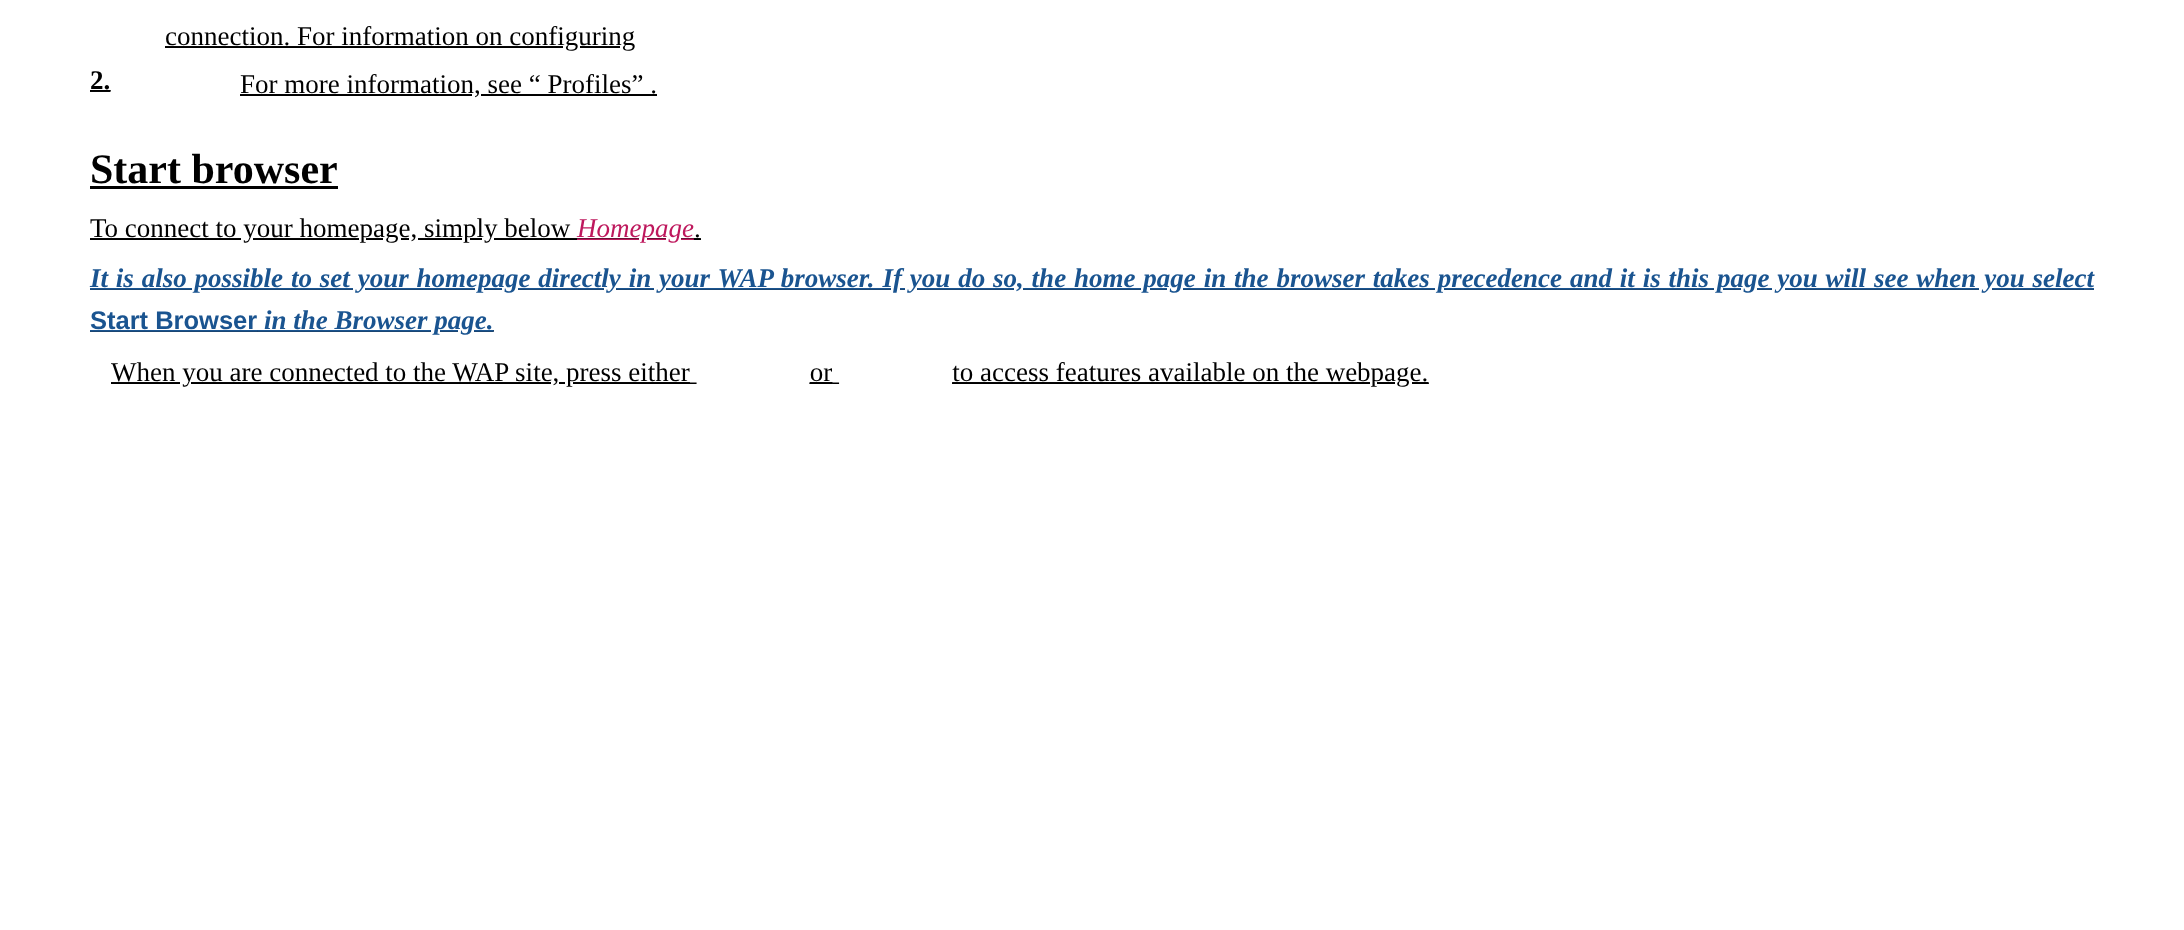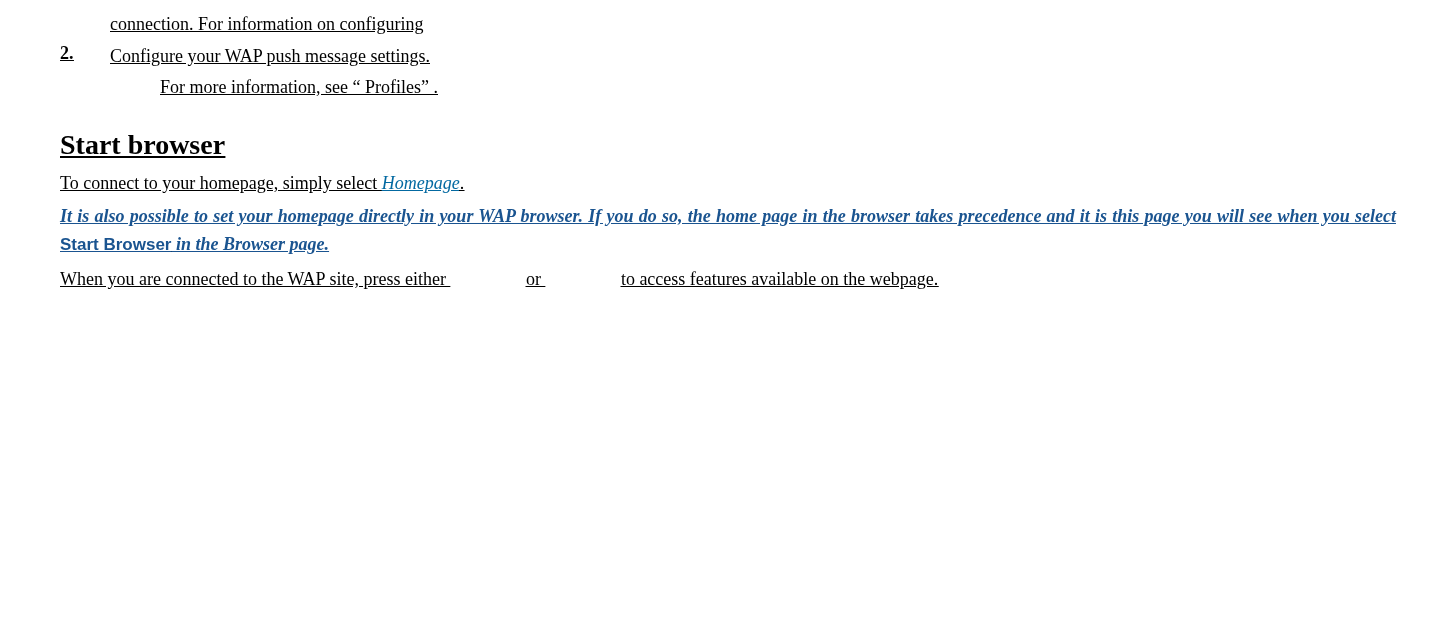--- a/index.html
+++ b/index.html
@@ -56,21 +56,21 @@
     }
 
     .body-text {
       font-size: 18px;
       line-height: 1.6;
       text-align: justify;
       margin-bottom: 4px;
     }
 
     .homepage-link {
-      color: #0369a1;
+      color: #be185d;
       font-style: italic;
       font-size: 18px;
     }
 
     .italic-bold-blue {
       color: #1a5490;
       font-style: italic;
       font-weight: bold;
       font-size: 18px;
       line-height: 1.6;
@@ -82,50 +82,50 @@
       font-style: normal;
       font-family: Arial, sans-serif;
       font-size: 17px;
     }
 
     .last-para {
       font-size: 18px;
       line-height: 1.6;
       text-align: justify;
       margin-top: 6px;
+      margin-left: 14px;
     }
 
     .gap-block {
       display: inline-block;
       width: 80px;
     }
   </style>
 </head>
 <body>
 
 <div class="intro-section">
   <div class="indented">
     <p class="body-text">connection.  For  information  on  configuring</p>
   </div>
 
   <div class="numbered-item">
     <span class="number">2.</span>
     <div class="item-content">
-      <p class="body-text">Configure your WAP push message settings.</p>
       <p class="body-text indented">For more information, see “ Profiles” .</p>
     </div>
   </div>
 </div>
 
 <div class="main-section">
   <h2 class="section-title">Start browser</h2>
 
 
   <p class="body-text">
-    <span>To connect to your homepage, simply select </span><span class="homepage-link">Homepage</span><span>.</span>
+    <span>To connect to your homepage, simply below </span><span class="homepage-link">Homepage</span><span>.</span>
   </p>
 
   <p class="italic-bold-blue">
     <span>It is also possible to set your homepage directly in your WAP browser. If you do so, the home page in the browser takes precedence and it is this page you will see when you select </span><span class="start-browser-inline">Start Browser</span><span> in the Browser page.</span>
   </p>
 
   <p class="last-para">
     <span>When  you  are  connected  to  the  WAP  site,  press  either</span><span class="gap-block">&nbsp;</span><span>or</span><span class="gap-block">&nbsp;</span><span>to  access  features  available  on  the webpage.</span>
   </p>
 </div>

